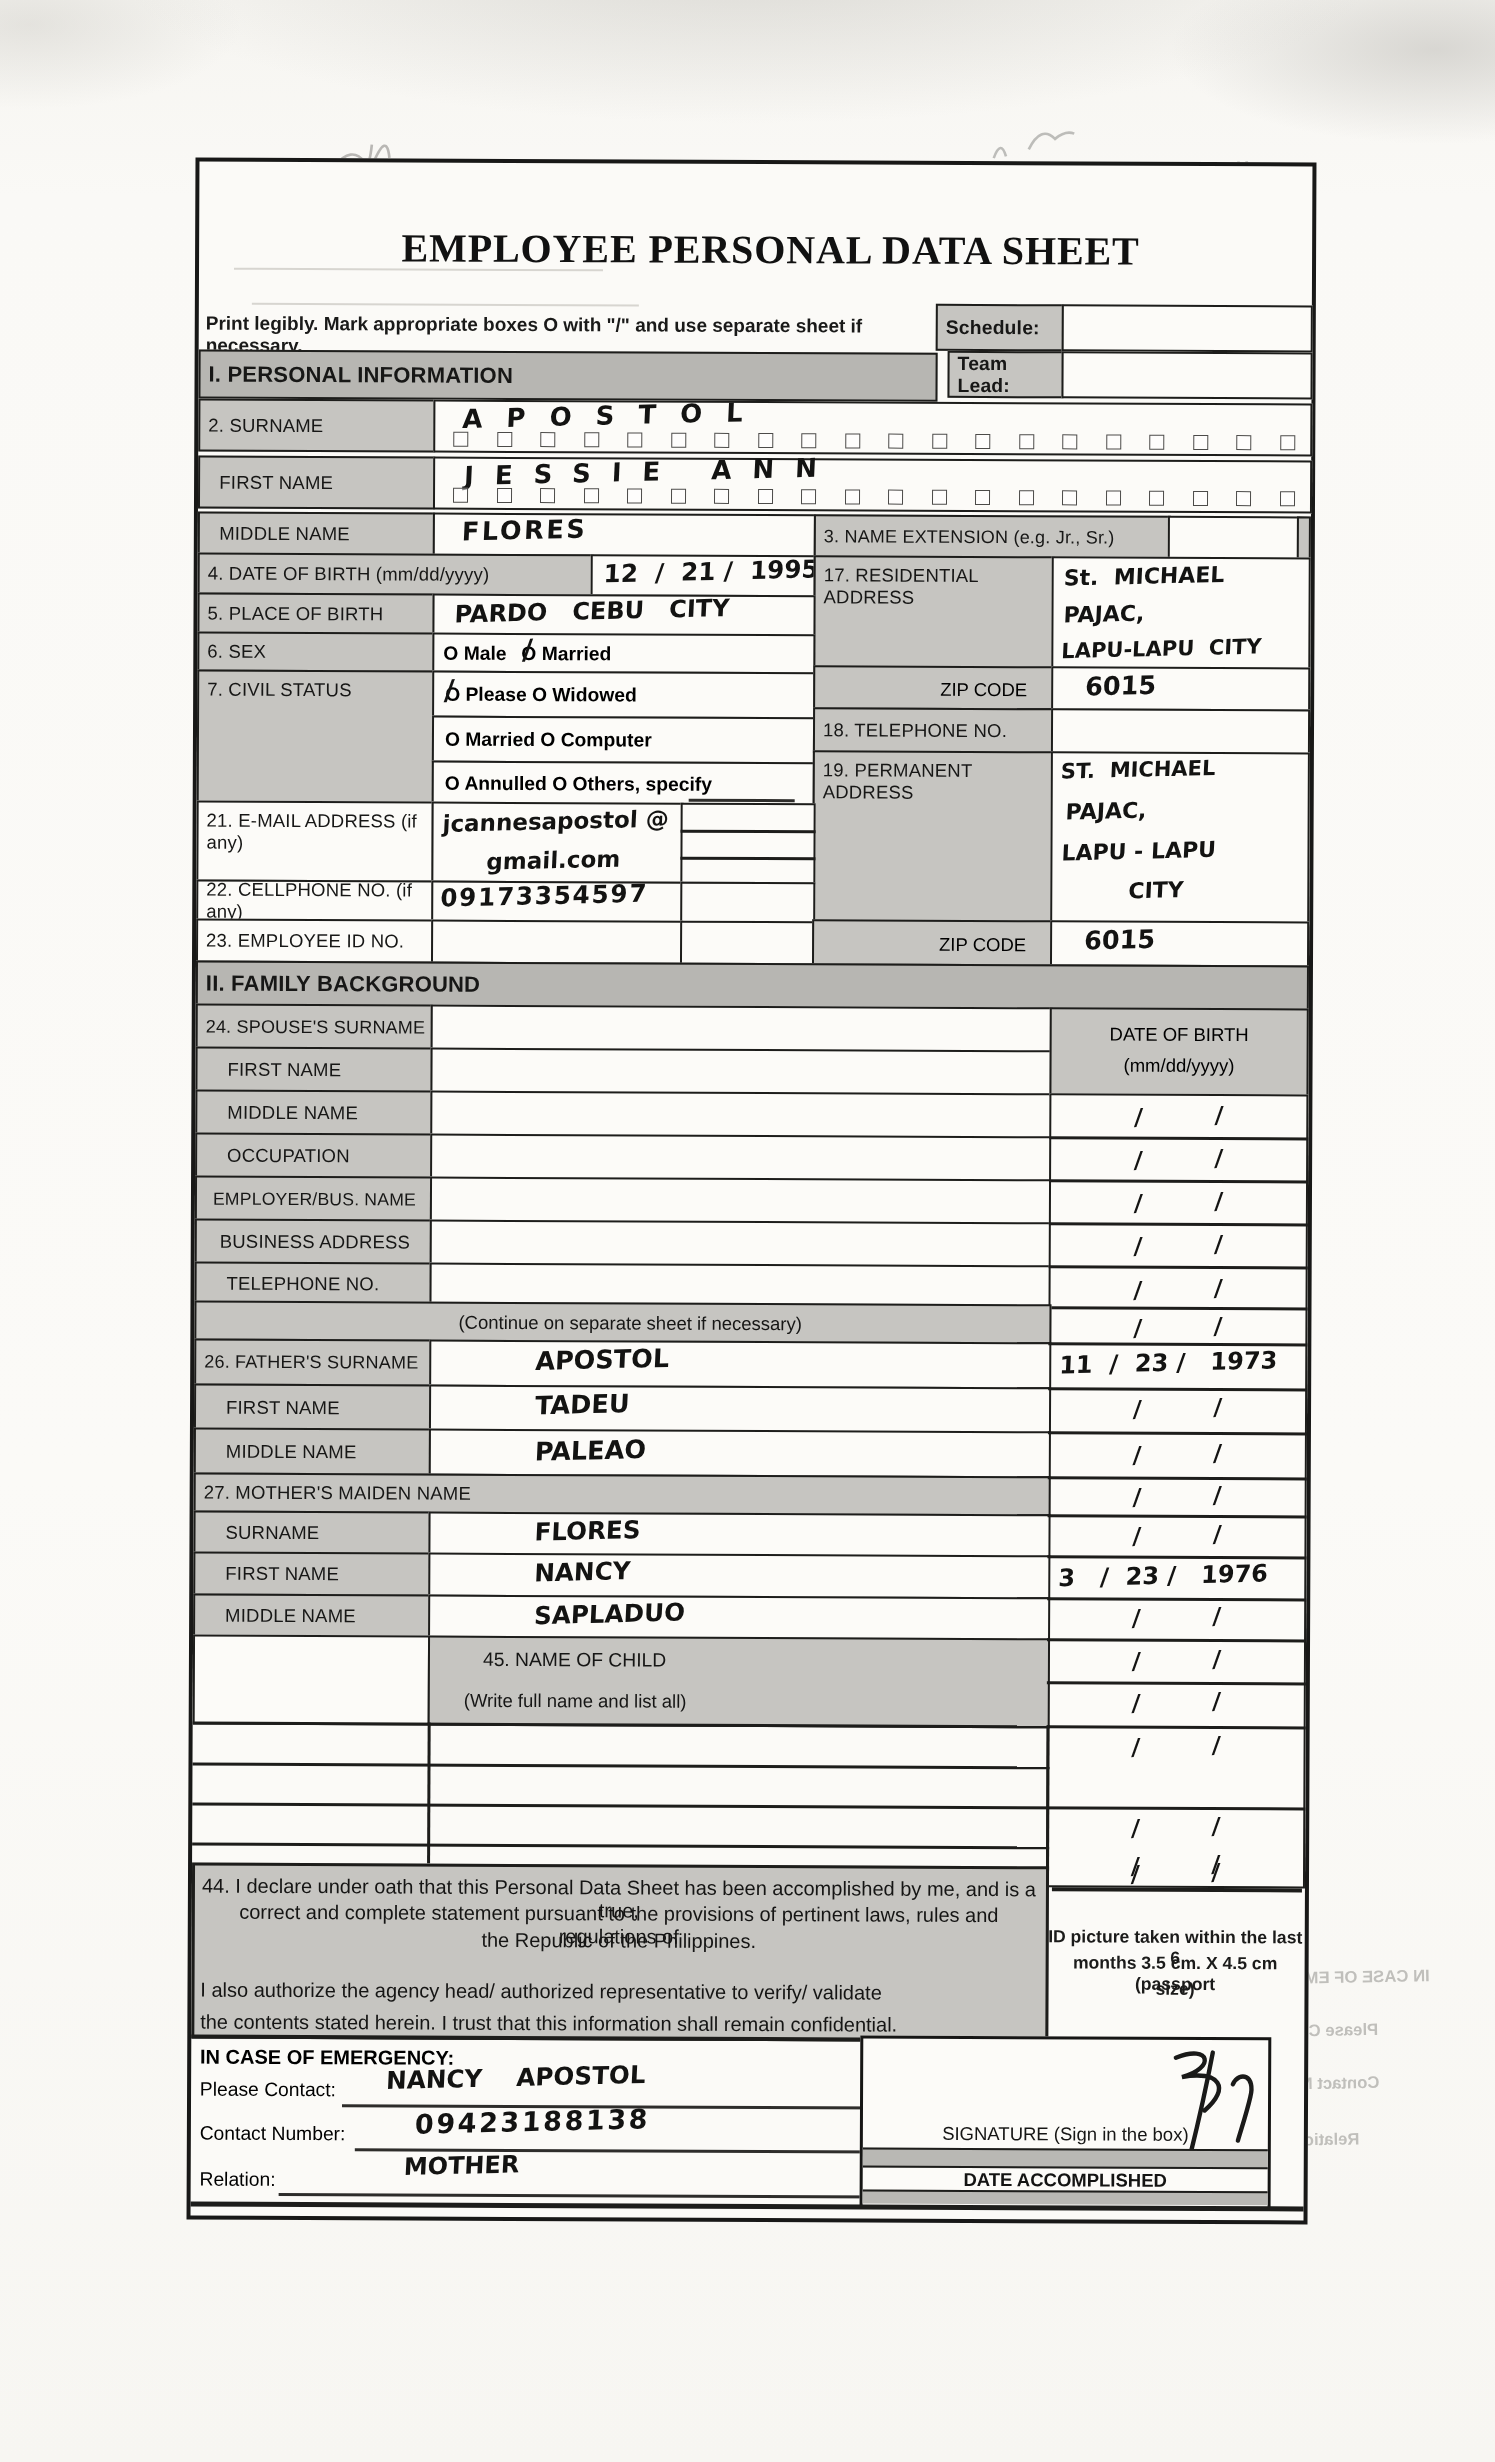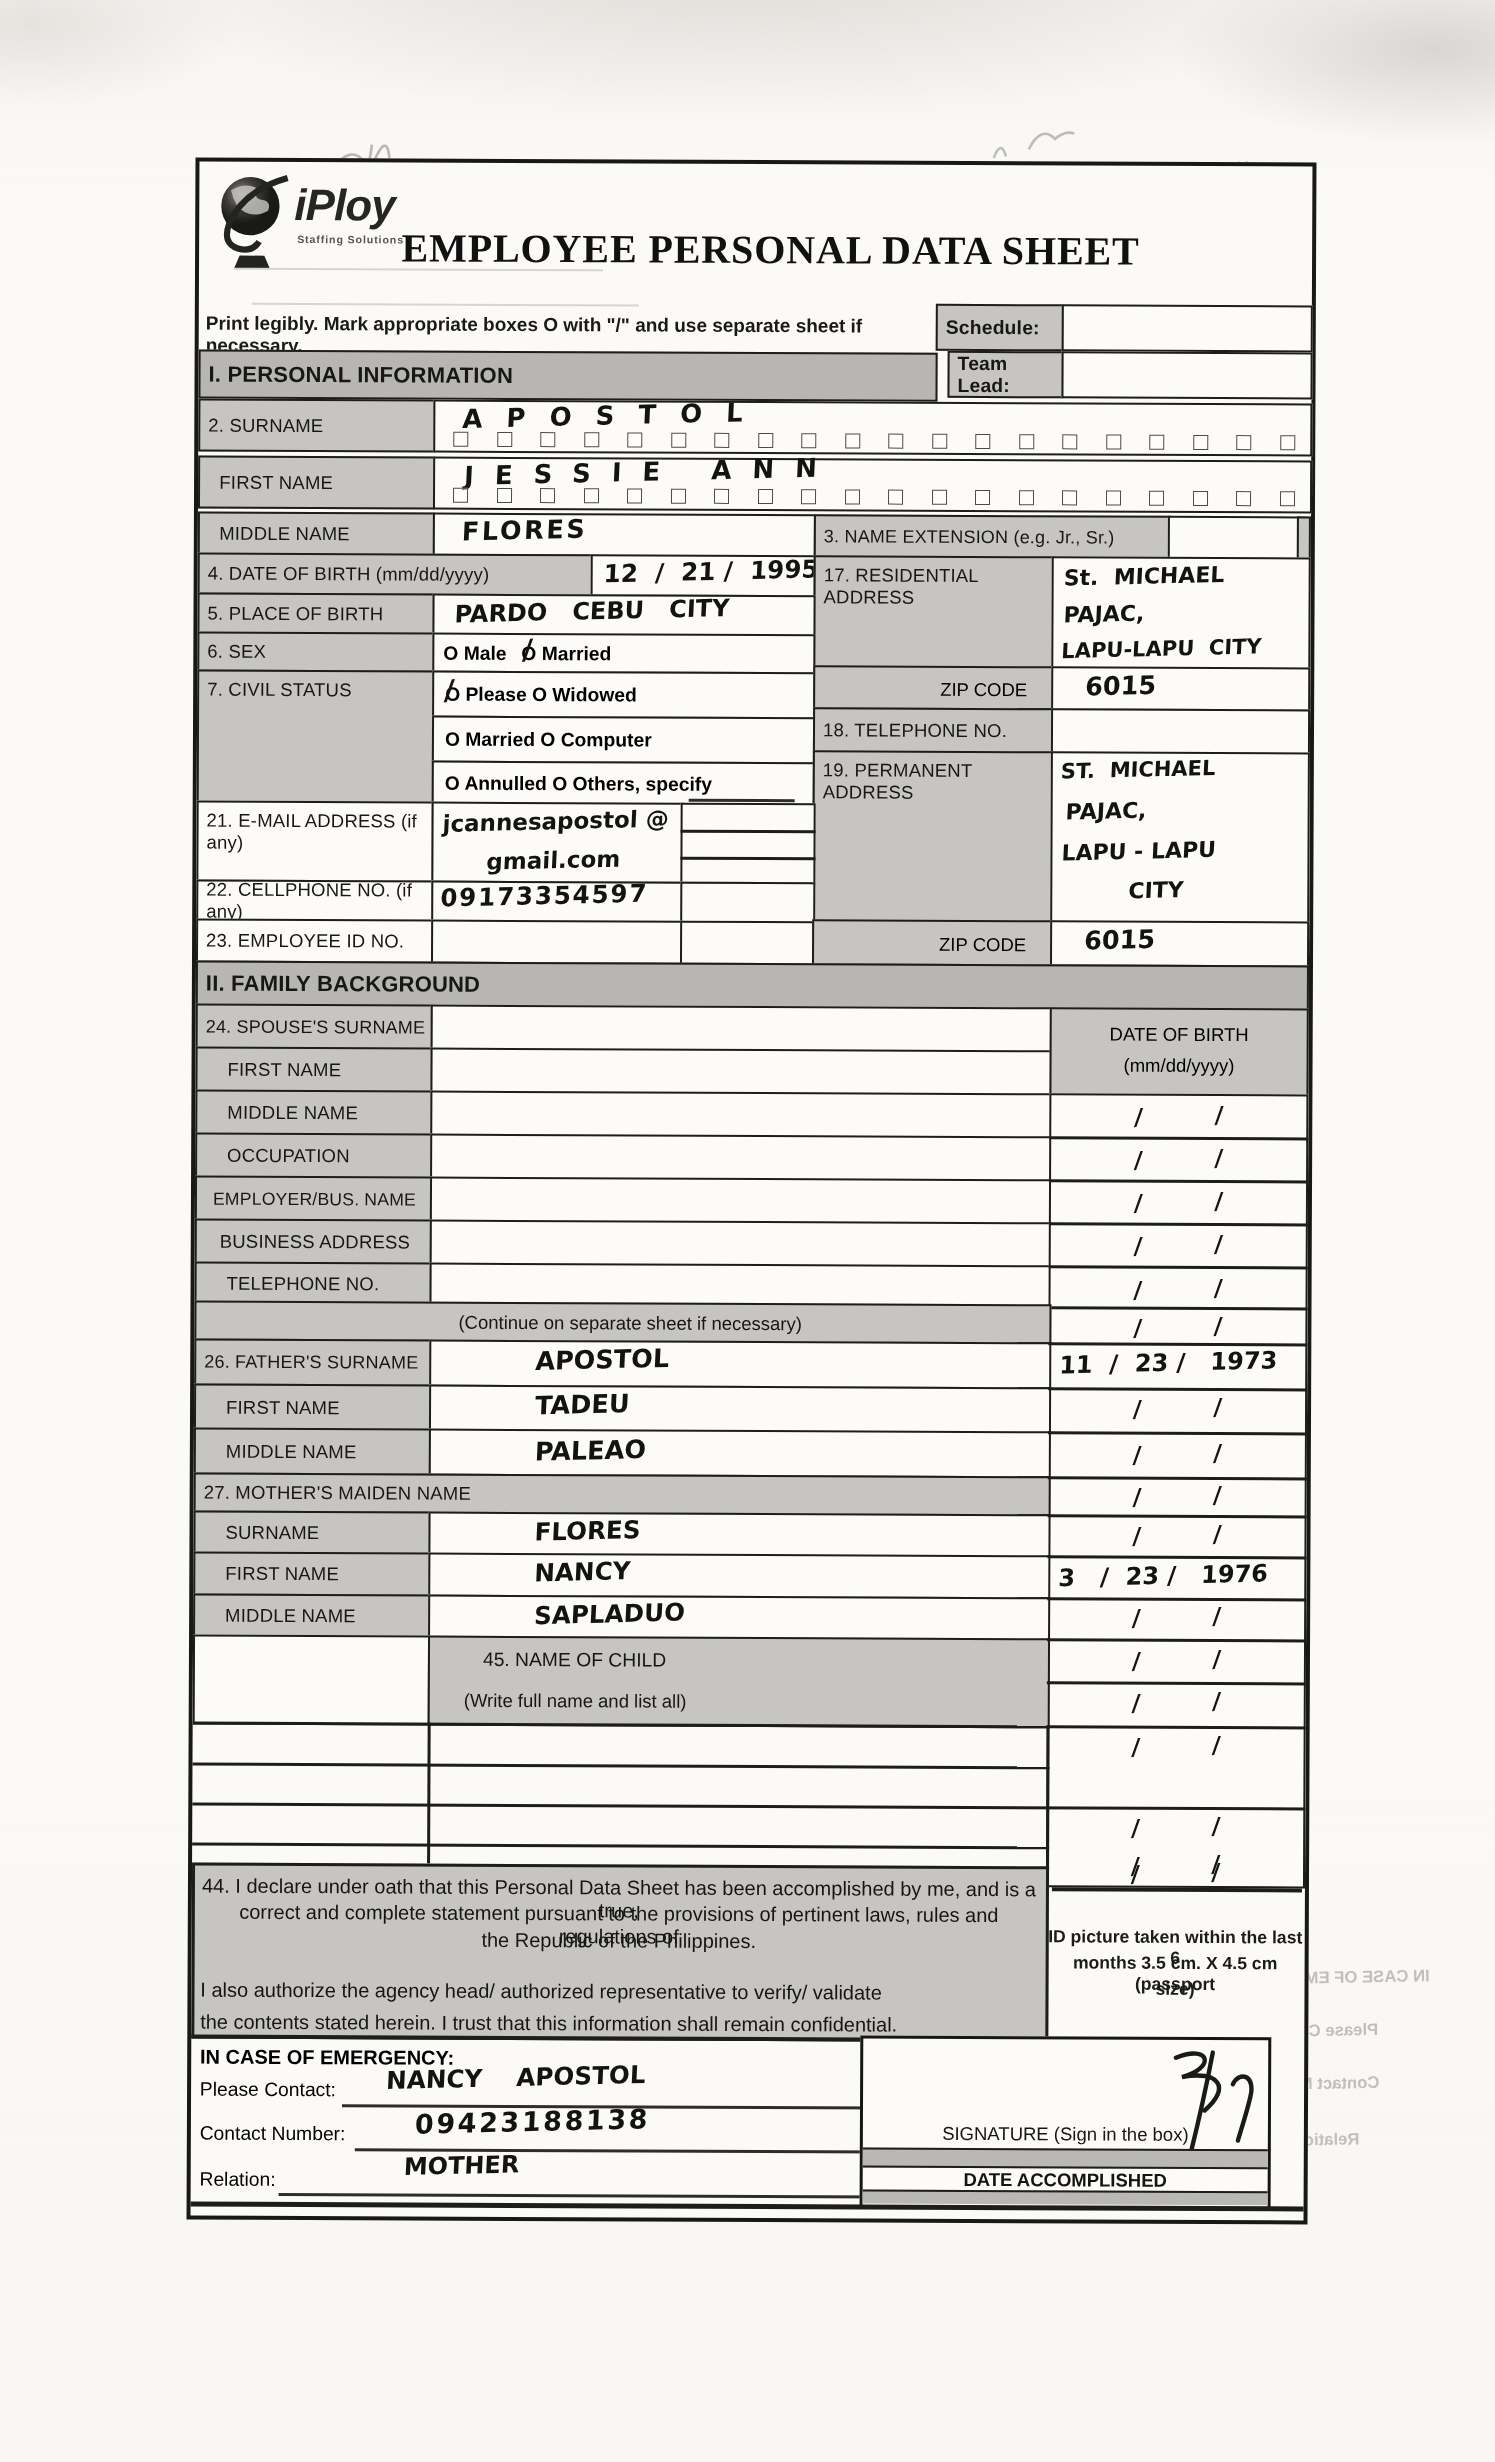--- a/index.html
+++ b/index.html
@@ -60,37 +60,20 @@
   <div class="bleed" style="left:236px;top:1799px;font-size:17.6px">Computer generated or xerox</div>
   <div class="bleed" style="left:222px;top:1829px;font-size:17.6px">copy of picture is not acceptable</div>
   <div class="bleed" style="left:1222px;top:1968px;font-size:16.7px">IN CASE OF EMERGENCY</div>
   <div class="bleed" style="left:1253px;top:2021px;font-size:16.7px">Please Contact:</div>
   <div class="bleed" style="left:1244px;top:2074px;font-size:16.7px">Contact Number:</div>
   <div class="bleed" style="left:1288px;top:2130px;font-size:16.7px">Relation:</div>
   <div class="bleed" style="left:488px;top:2126px;font-size:17.6px">DATE ACCOMPLISHED</div>
 
   <div class="form">
 
-    <div style="position:absolute;left:14px;top:8.8px;width:202px;height:132px;">
-      <svg width="84" height="106" viewBox="0 0 95 120" style="position:absolute;left:0;top:0">
-        <defs>
-            <radialGradient id="gl" cx="35%" cy="30%">
-              <stop offset="0%" stop-color="#8f8e8a"></stop>
-              <stop offset="55%" stop-color="#3c3b39"></stop>
-              <stop offset="100%" stop-color="#191918"></stop>
-            </radialGradient>
-          </defs>
-        <circle cx="42" cy="40" r="33" fill="url(#gl)"></circle>
-        <path d="M20,22 q14,-9 28,-3 q-4,12 8,14 q10,2 6,12 q-14,8 -26,2 q-12,-6 -16,-25z" fill="#c9c8c4" opacity=".8"></path>
-        <path d="M84,8 q-50,14 -66,52 q-8,22 10,28 q16,5 24,-8" fill="none" stroke="#232322" stroke-width="7"></path>
-        <path d="M30,96 h28 l6,14 h-40z" fill="#232322"></path>
-      </svg>
-      <div class="logo-text">iPloy</div>
-      <div class="logo-tag">Staffing Solutions</div>
-    </div>
     <div class="title" style="left:132px;top:62px;width:879px;">EMPLOYEE PERSONAL DATA SHEET</div>
     <div class="faint" style="left:35px;top:106px;width:369px;"></div>
     <div class="faint" style="left:53px;top:141px;width:387px;"></div>
 
     <div style="position:absolute;left:7px;top:151px;width:730px;font-size:19px;font-weight:bold;color:#1a1a19">Print legibly.  Mark appropriate boxes  O with "/" and use separate sheet if necessary.</div>
     <div class="c g lbl b" style="left:737px;top:139px;width:128px;height:47px;font-size:19.3px">Schedule:</div>
     <div class="c" style="left:863px;top:139px;width:251px;height:47px"></div>
 
     <div class="c g2 lbl b" style="left:0px;top:188px;width:739px;height:49px;font-size:22px">I. PERSONAL INFORMATION</div>
     <div class="c g lbl b" style="left:749px;top:186px;width:116px;height:47px;font-size:19.3px">Team Lead:</div>

